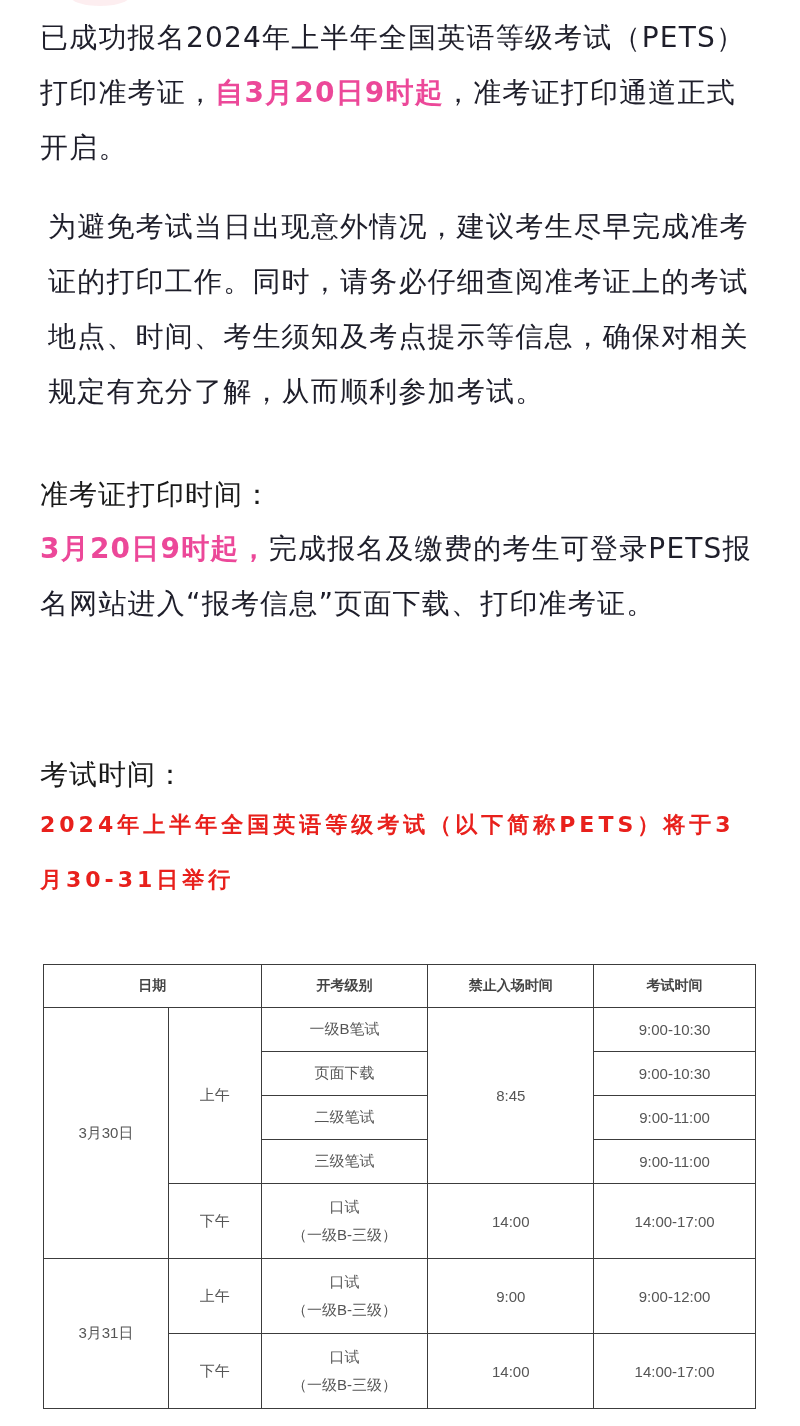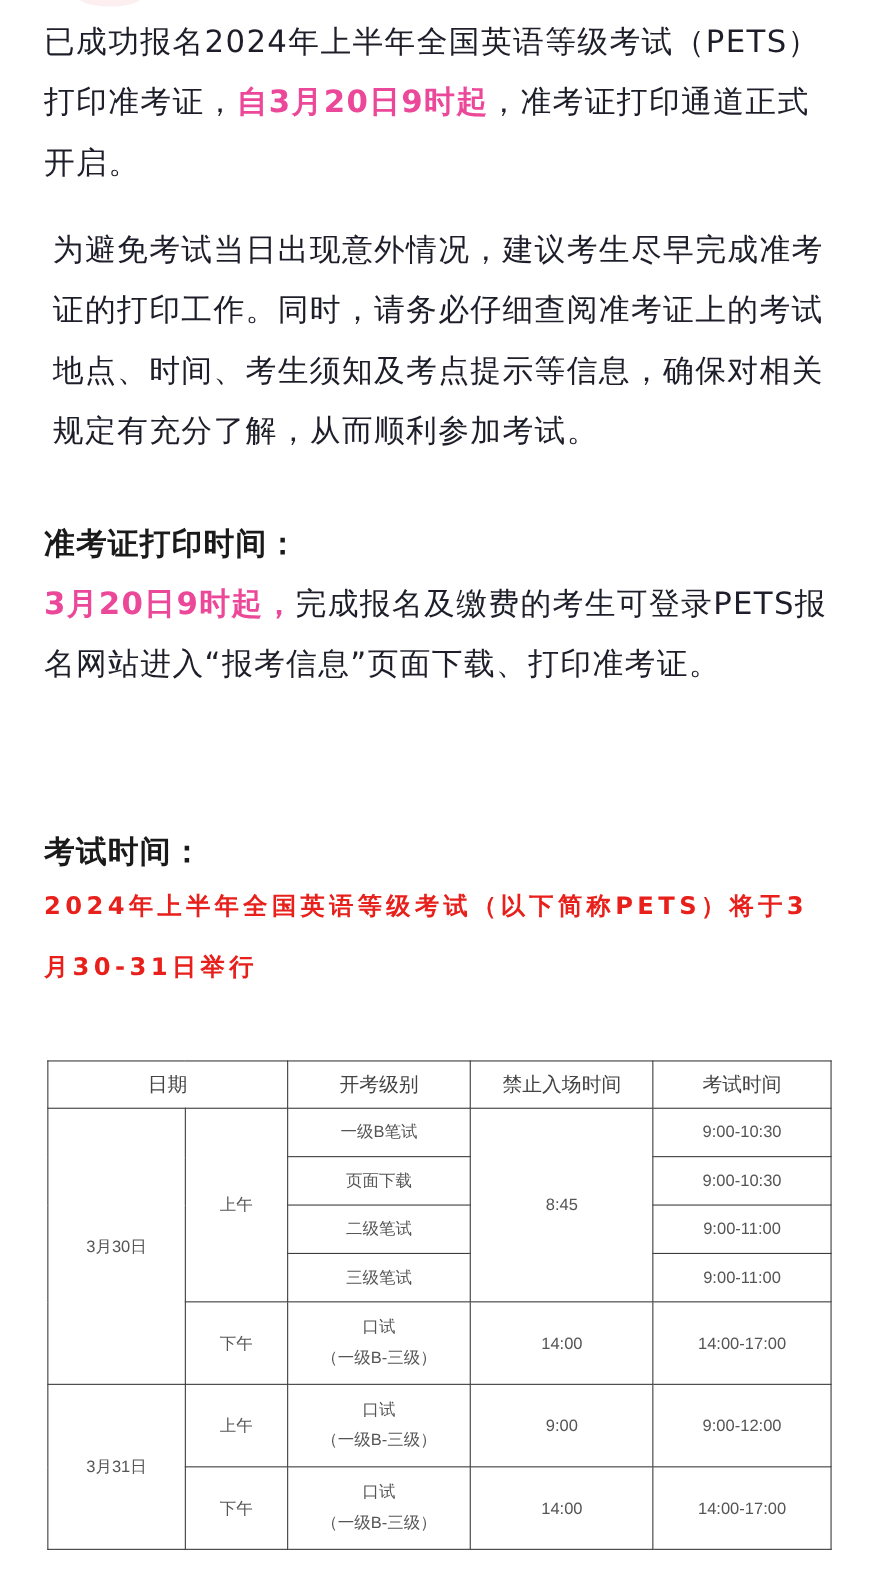--- a/index.html
+++ b/index.html
@@ -12,39 +12,39 @@
     position: absolute; left: 70px; top: -14px; width: 60px; height: 20px;
     border-radius: 50%; background: #fbe3e6; opacity: 0.6;
   }
   .para {
     position: absolute; left: 40px; width: 720px;
     font-size: 28px; line-height: 55px; letter-spacing: 1.2px;
     color: #1e1e2a;
   }
   .red { color: #ec4899; font-weight: bold; }
   .heading {
-    position: absolute; left: 40px; font-size: 28px; font-weight: bold;
+    position: absolute; left: 40px; font-size: 28px; font-weight: normal;
     color: #1a1a1a; letter-spacing: 1px;
   }
   .red-block {
     position: absolute; left: 40px; width: 720px;
     font-size: 22px; line-height: 55px; font-weight: bold;
     color: #e8201c; letter-spacing: 4px;
   }
   table.schedule {
     position: absolute; left: 43px; top: 964px;
     width: 713px; border-collapse: collapse;
     font-family: "Liberation Sans", "DejaVu Sans", sans-serif;
     font-size: 15px; color: #555;
   }
   table.schedule td, table.schedule th {
     border: 1.5px solid #3c3c3c; text-align: center; vertical-align: middle;
     padding: 0;
   }
-  table.schedule th { font-weight: normal; color: #444; height: 42px; font-size: 18px; }
+  table.schedule th { font-weight: bold; color: #444; height: 42px; font-size: 14px; }
   .r-std { height: 44px; }
   .r-tall { height: 75px; }
   .cell-line { display: block; line-height: 28px; }
 </style>
 </head>
 <body>
 
 <div class="top-decor"></div>
 
 <p class="para" style="top:10px; margin:0;"><span>已成功报名2024年上半年全国英语等级考试（PETS）打印准考证，</span><span class="red">自3月20日9时起</span><span>，准考证打印通道正式开启。</span></p>

